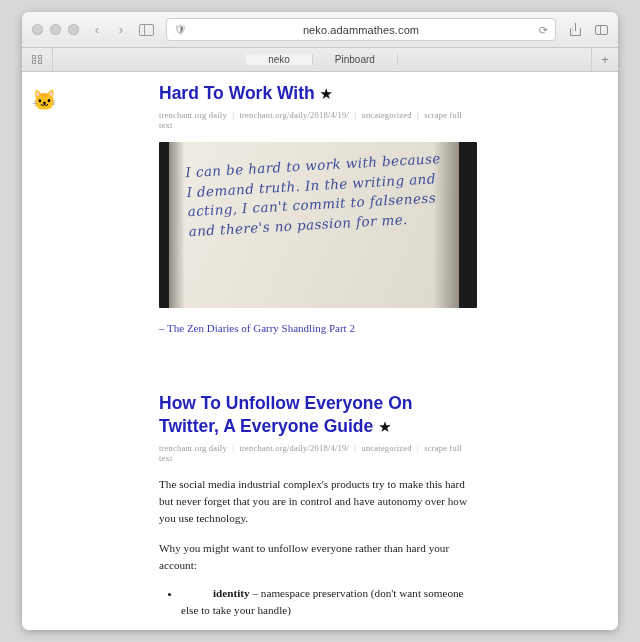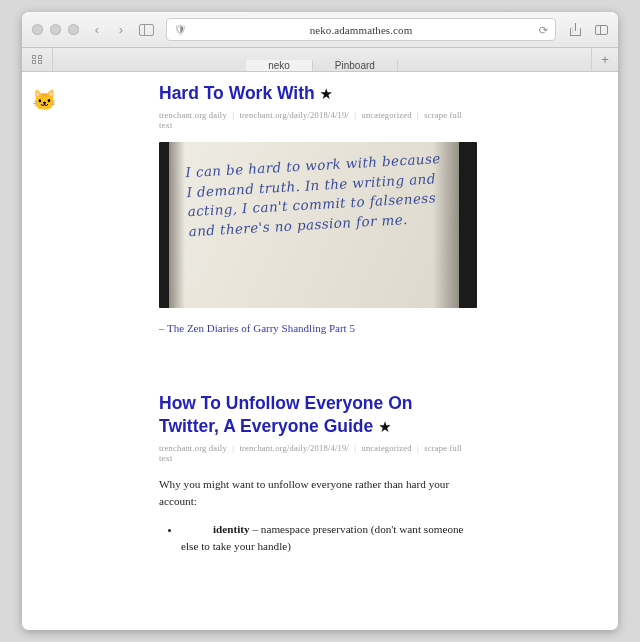--- a/index.html
+++ b/index.html
@@ -106,21 +106,21 @@
   }
   .addr-reload {
     position: absolute;
     right: 7px;
     top: 50%;
     transform: translateY(-50%);
     color: #8a8a8a;
     font-size: 11px;
     line-height: 1;
   }
-  .addr-text { letter-spacing: 0.1px; font-family: Liberation Serif, serif; }
+  .addr-text { letter-spacing: 0.1px; }
   .toolbar-right {
     display: flex;
     align-items: center;
     gap: 13px;
     margin-left: 13px;
     color: #8f8f8f;
     font-size: 12px;
   }
   .share-icon, .tabs-icon {
     width: 13px;
@@ -187,21 +187,21 @@
   }
   .grid-glyph i {
     display: block;
     width: 4px; height: 4px;
     border: 1px solid #9a9a9a;
     box-sizing: border-box;
   }
   .tabs {
     flex: 1 1 auto;
     display: flex;
-    align-items: flex-end;
+    align-items: center;
     justify-content: center;
   }
   .tab {
     padding: 0 22px;
     display: flex;
     align-items: center;
     justify-content: center;
     border-right: 1px solid #cfcfcf;
     color: #4a4a4a;
     white-space: nowrap;
@@ -386,40 +386,41 @@
             <span>scrape full text</span>
           </div>
 
           <div class="photo">
             <div class="paper"></div>
             <div class="shadow-left"></div>
             <div class="shadow-right"></div>
             <div class="handwriting">I can be hard to work with because I demand truth. In the writing and acting, I can't commit to falseness and there's no passion for me.</div>
           </div>
 
-          <div class="caption">– The Zen Diaries of Garry Shandling Part 5</div>
+          <div class="caption">– The Zen Diaries of Garry Shandling Part 2</div>
         </div>
 
         <div class="spacer-big"></div>
 
         <div>
           <h1 class="post-title">
             <span>How To Unfollow Everyone On Twitter, A Everyone Guide</span>
             <span class="star">★</span>
           </h1>
           <div class="meta">
             <span>trenchant.org daily</span>
             <span class="sep">|</span>
             <span>trenchant.org/daily/2018/4/19/</span>
             <span class="sep">|</span>
             <span>uncategorized</span>
             <span class="sep">|</span>
             <span>scrape full text</span>
           </div>
 
+          <p class="body-text">The social media industrial complex's products try to make this hard but never forget that you are in control and have autonomy over how you use technology.</p>
           <p class="body-text">Why you might want to unfollow everyone rather than hard your account:</p>
 
           <ul class="bullets">
             <li>
               <b>identity</b><span> – namespace preservation (don't want someone else to take your handle)</span>
             </li>
 
           </ul>
         </div>
 

